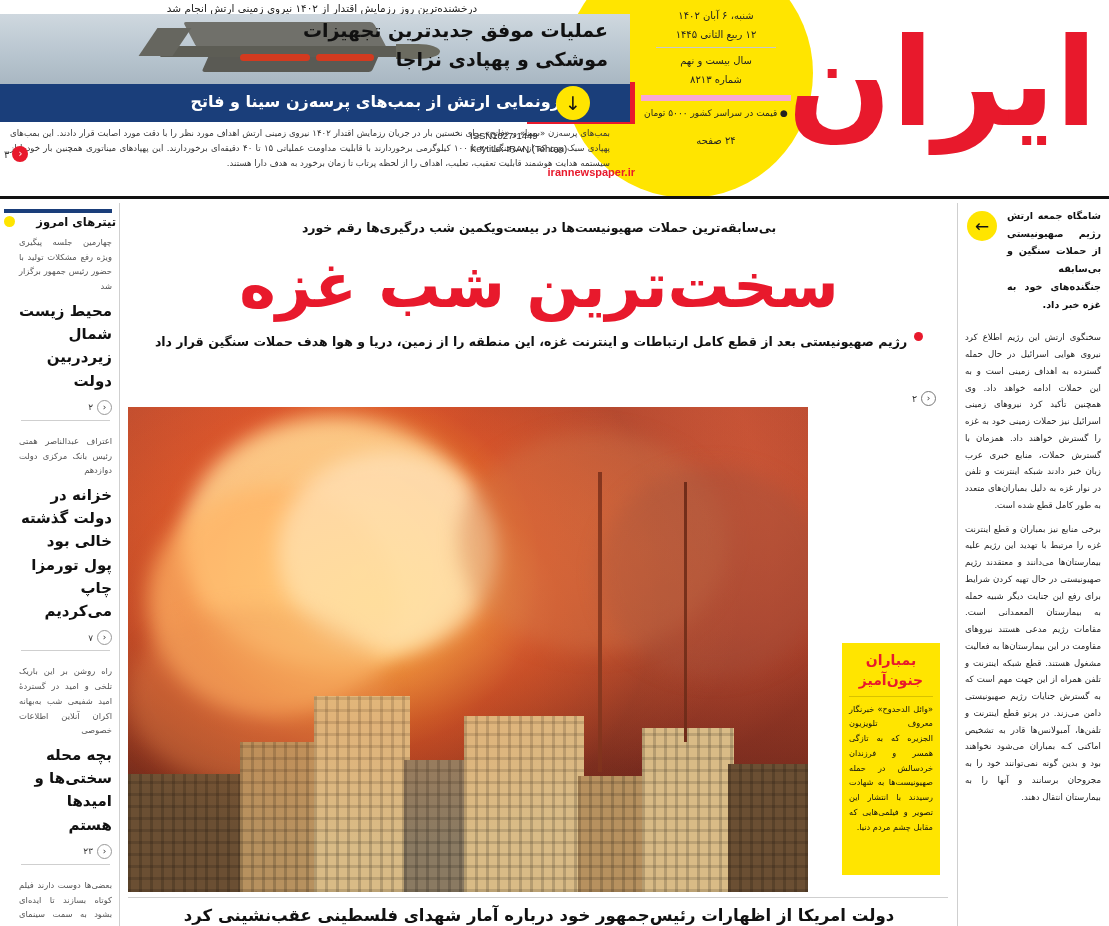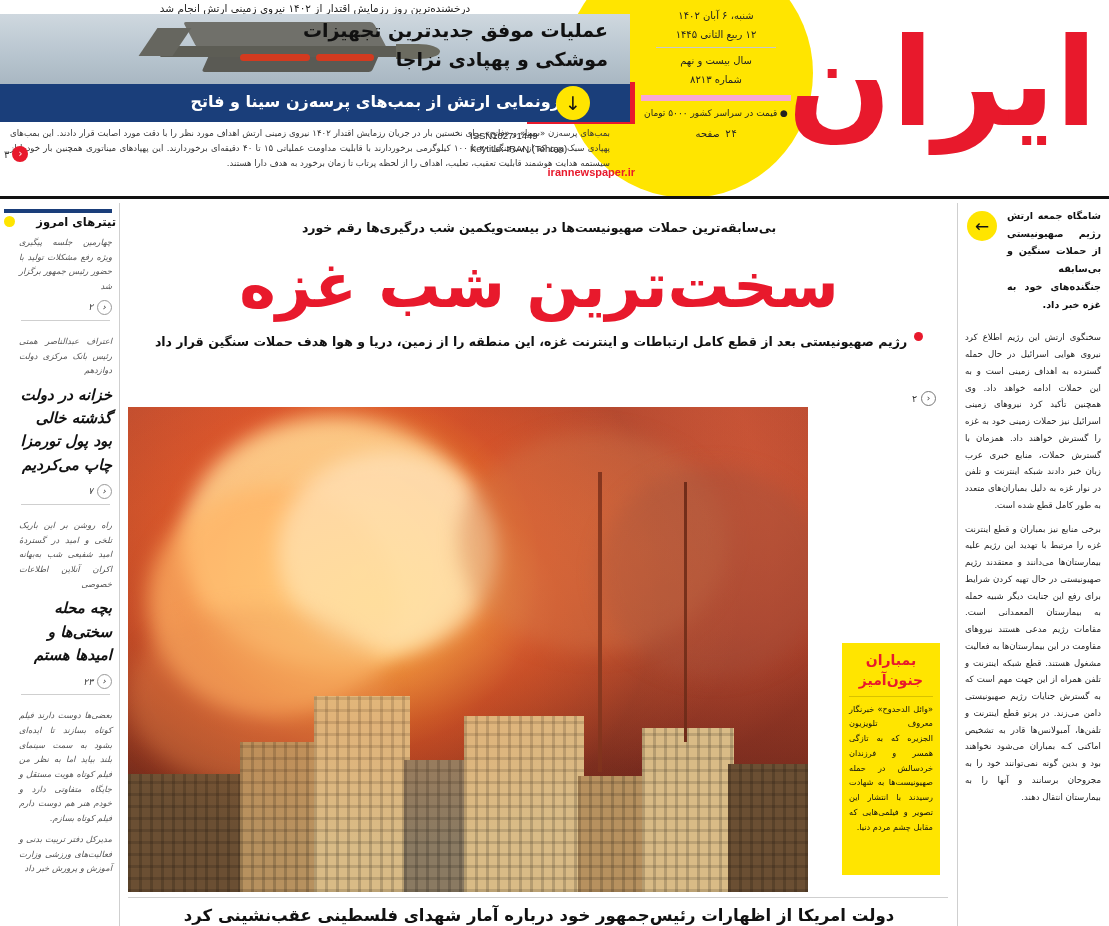--- a/index.html
+++ b/index.html
@@ -43,21 +43,21 @@
   }
   .date-block .d-row { display: block; }
   .date-sep {
     width: 120px; height: 1px; background: #c9c9c9;
     margin: 3px auto;
   }
   .price-row {
     margin-top: 6px; font-size: 9px; color: #222;
     border-top: 6px solid #f9a8d4; padding-top: 4px;
   }
-  .pages-row { font-size: 10px; margin-top: 3px; font-family: Liberation Mono, monospace; }
+  .pages-row { font-size: 10px; margin-top: 9px; }
 
   
   .nameplate {
     position: absolute; top: 82px; right: 474px;
     width: 108px; height: 42px;
     background: #e8192c; color: #fff;
     font-family: "Liberation Sans", sans-serif;
     font-size: 15px; font-weight: bold; line-height: 1.15;
     direction: ltr; text-align: left;
     padding: 5px 7px;
@@ -73,21 +73,21 @@
     direction: ltr; text-align: left;
     font-family: "Liberation Sans", sans-serif;
     font-size: 11px; color: #e8192c; font-weight: bold;
   }
 
   
   .top-banner {
     position: absolute; top: 0; left: 0; width: 630px; height: 196px;
   }
   .banner-line {
-    position: absolute; top: 2px; left: 0; width: 630px;
+    position: absolute; top: 2px; left: 7px; width: 630px;
     text-align: center; direction: rtl;
     font-size: 10.5px; color: #222;
   }
   .banner-photo {
     position: absolute; top: 14px; left: 0; width: 630px; height: 70px;
     background: linear-gradient(#cfd8df 0%, #b9c6d0 55%, #a9b7c2 100%);
     overflow: hidden;
   }
   .drone {
     position: absolute; left: 120px; top: 10px; width: 330px; height: 52px;
@@ -171,21 +171,21 @@
     background: #1a3e7a;
   }
   .sidebar-head .title {
     position: absolute; top: 12px; right: 2px;
     font-size: 11.5px; font-weight: bold; color: #111;
   }
   .sidebar-head .dot {
     position: absolute; top: 13px; left: 4px;
     width: 11px; height: 11px; border-radius: 50%; background: #ffe500;
   }
-  .side-item { padding: 6px 6px 0 19px; font-style: italic; }
+  .side-item { padding: 6px 6px 0 19px; }
   .side-lead {
     font-size: 8.4px; line-height: 1.75; color: #555;
     text-align: justify; margin-bottom: 6px;
   }
   .side-title {
     font-size: 15px; font-weight: bold; color: #111;
     line-height: 1.55; text-align: right; margin-bottom: 7px;
   }
   .side-page {
     display: flex; align-items: center; justify-content: flex-start;
@@ -410,20 +410,21 @@
 
   <div class="sidebar">
     <div class="sidebar-head">
       <div class="bar"></div>
       <div class="title">تیترهای امروز</div>
       <div class="dot"></div>
     </div>
 
     <div class="side-item">
       <div class="side-lead">چهارمین جلسه پیگیری ویژه رفع مشکلات تولید با حضور رئیس جمهور برگزار شد</div>
+      <div class="side-title">محیط زیست شمال زیردربین دولت</div>
       <div class="side-page">
         <span class="arw">‹</span>
         <span class="pg">۲</span>
       </div>
       <div class="side-div"></div>
     </div>
 
     <div class="side-item">
       <div class="side-lead">اعتراف عبدالناصر همتی رئیس بانک مرکزی دولت دوازدهم</div>
       <div class="side-title">خزانه در دولت گذشته خالی بود پول تورمزا چاپ می‌کردیم</div>

